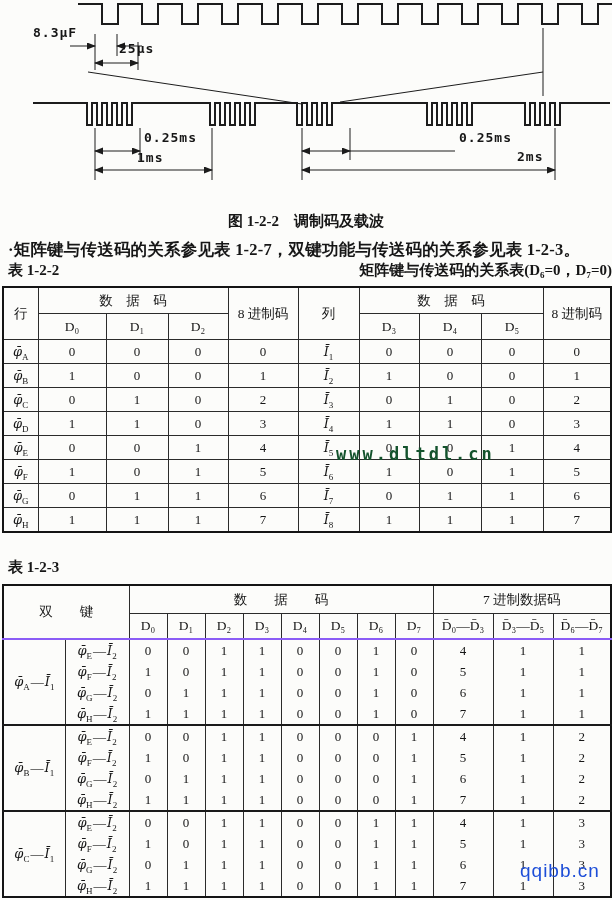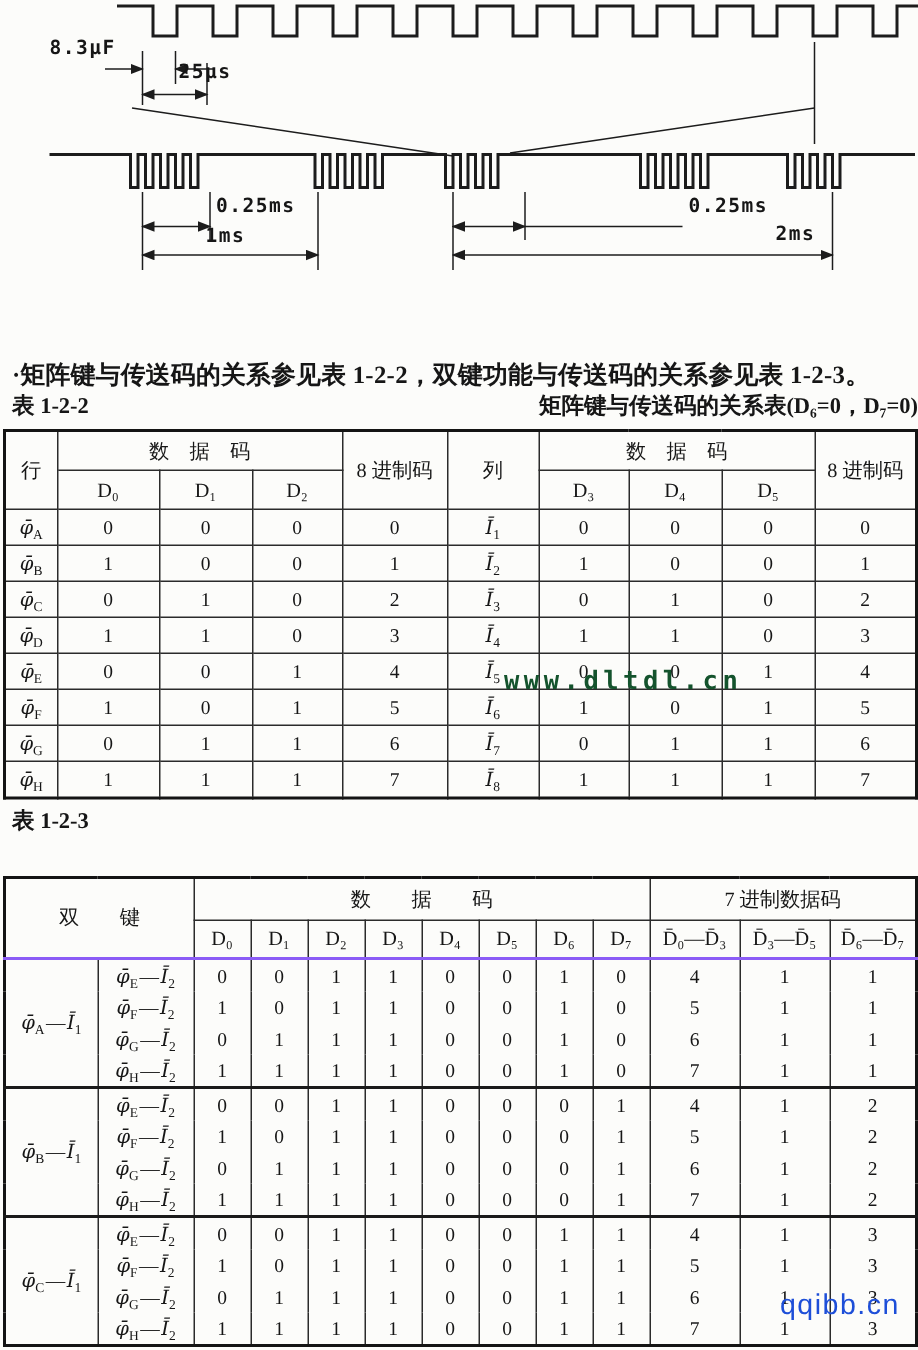--- a/index.html
+++ b/index.html
@@ -75,22 +75,23 @@
     <line class="thin" x1="302" y1="170" x2="555" y2="170" marker-start="url(#ar)" marker-end="url(#ar)"></line>
   </svg>
 
   <span class="fl" style="left:33px;top:25px">8.3μF</span>
   <span class="fl" style="left:119px;top:41px">25μs</span>
   <span class="fl" style="left:144px;top:130px">0.25ms</span>
   <span class="fl" style="left:137px;top:150px">1ms</span>
   <span class="fl" style="left:459px;top:130px">0.25ms</span>
   <span class="fl" style="left:517px;top:149px">2ms</span>
 
-
-  <div class="para">·矩阵键与传送码的关系参见表 1-2-2，双键功能与传送码的关系参见表 1-2-3。</div>
+  <div class="figcap">图 1-2-2　调制码及载波</div>
+
+  <div class="para">·矩阵键与传送码的关系参见表 1-2-7，双键功能与传送码的关系参见表 1-2-3。</div>
 
   <span class="tlabel" style="top:261px">表 1-2-2</span>
   <div class="ttitle" style="top:261px">矩阵键与传送码的关系表(D₆=0，D₇=0)</div>
 
   <table id="t122">
     <colgroup>
       <col style="width:35px">
         <col style="width:68px">
         <col style="width:62px">
         <col style="width:60px">
@@ -214,21 +215,21 @@
         <td class="n">1</td>
           <td class="n">1</td>
           <td class="n">1</td>
         <td class="n">7</td>
       </tr>
     </tbody>
   </table>
 
   <span class="wm1">www.dltdl.cn</span>
 
-  <span class="tlabel" style="top:538px">表 1-2-3</span>
+  <span class="tlabel" style="top:558px">表 1-2-3</span>
 
   <table id="t123">
     <colgroup>
       <col style="width:62px">
         <col style="width:64px">
       <col style="width:38px">
         <col style="width:38px">
         <col style="width:38px">
         <col style="width:38px">
       <col style="width:38px">

